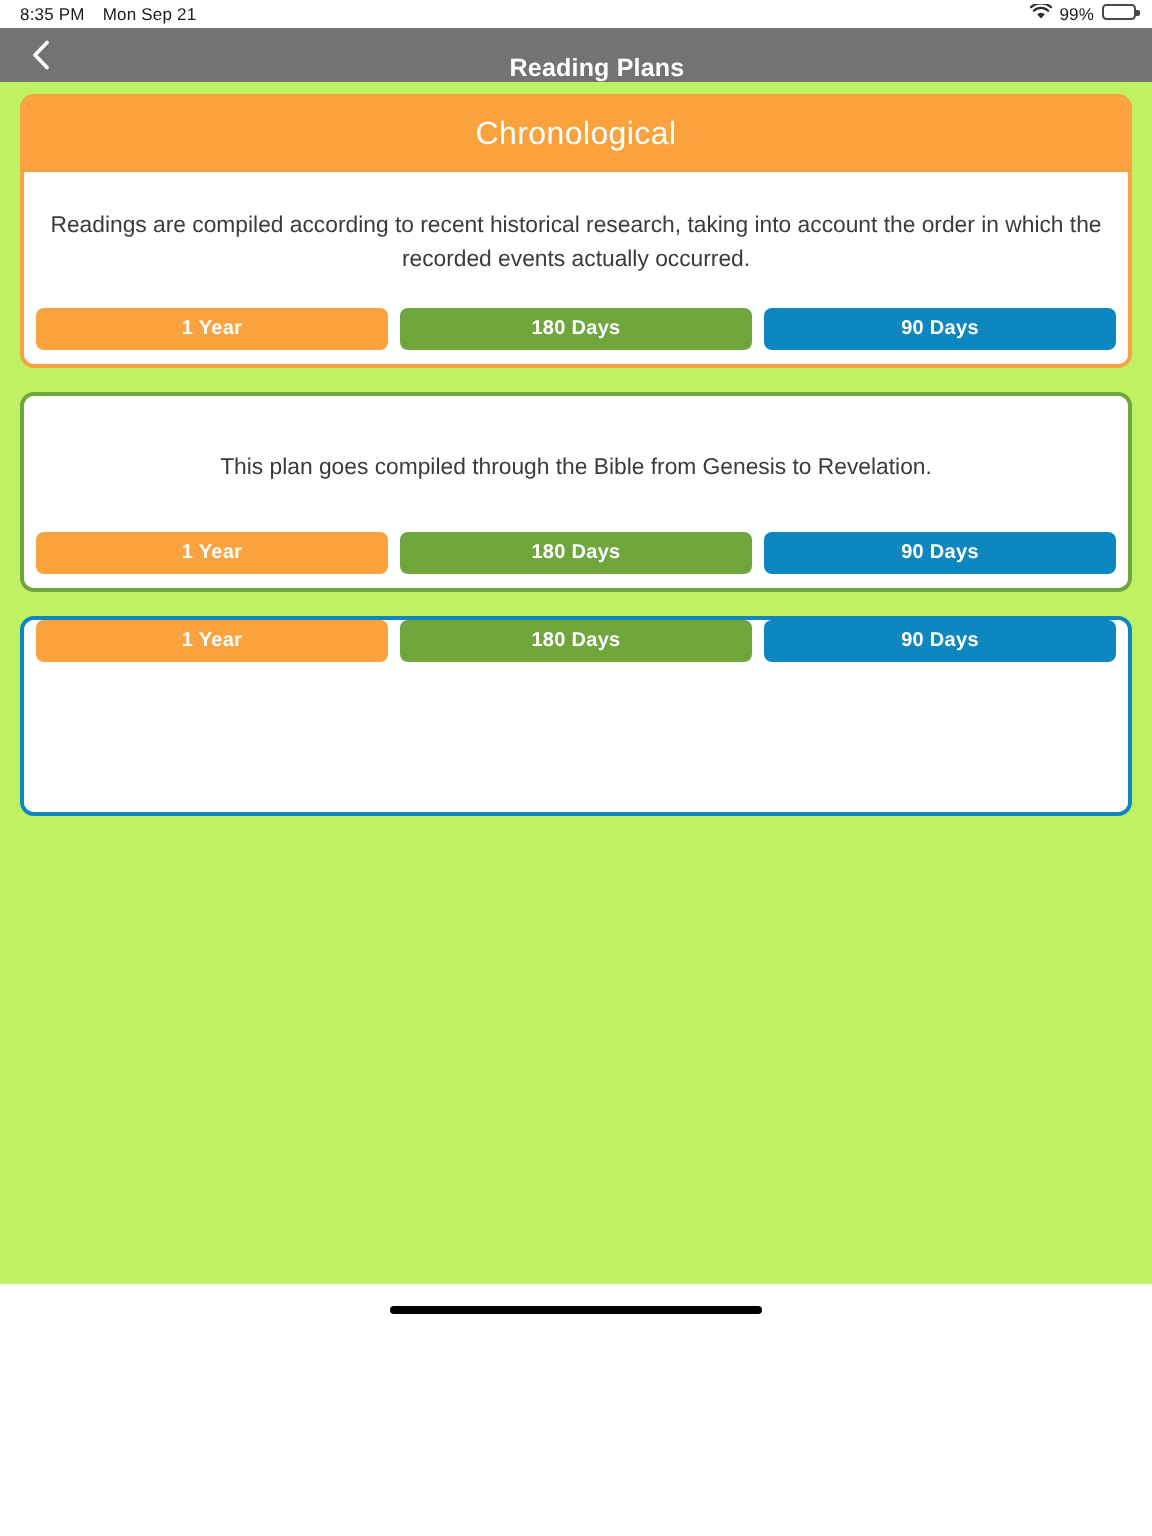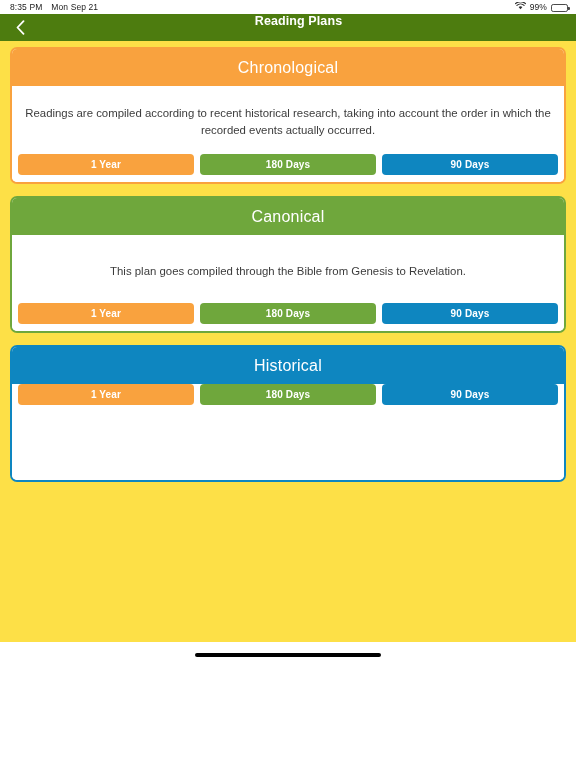--- a/index.html
+++ b/index.html
@@ -39,21 +39,21 @@
   }
   .status-left {
     display: flex;
     align-items: center;
     gap: 9px;
     white-space: nowrap;
   }
   .status-right {
     margin-left: auto;
     display: flex;
-    align-items: flex-end;
+    align-items: flex-start;
     gap: 4px;
     white-space: nowrap;
   }
   .wifi-icon { display: block; }
   .batt {
     position: relative;
     width: 17px;
     height: 8px;
     border: 1px solid #4a4a4a;
     border-radius: 2.2px;
@@ -75,23 +75,23 @@
     width: 99%;
     background: #34c759;
     border-radius: 1px;
   }
 
   
   .nav-bar {
     position: relative;
     height: 27px;
     flex: 0 0 27px;
-    background: #4d7c0f;
-    display: flex;
-    align-items: flex-start;
+    background: #737373;
+    display: flex;
+    align-items: flex-end;
     justify-content: center;
     padding-left: 21px;
   }
   .nav-back {
     position: absolute;
     left: 6px;
     top: 0;
     height: 27px;
     width: 28px;
     display: flex;
@@ -103,21 +103,21 @@
   .nav-title {
     color: #ffffff;
     font-size: 12.5px;
     font-weight: bold;
     letter-spacing: 0.1px;
   }
 
   
   .page {
     flex: 1 1 auto;
-    background: #fde047;
+    background: #bef264;
     padding: 6px 10px 0 10px;
     overflow: hidden;
   }
 
   
   .plan-card {
     border: 2px solid var(--accent);
     border-radius: 7px;
     background: #ffffff;
     overflow: hidden;
@@ -238,37 +238,31 @@
         <div class="plan-desc">Readings are compiled according to recent historical research, taking into account the order in which the recorded events actually occurred.</div>
         <div class="plan-actions">
           <button class="plan-btn" style="background:#f9a23e;">1 Year</button>
           <button class="plan-btn" style="background:#6fa73c;">180 Days</button>
           <button class="plan-btn" style="background:#0e86c0;">90 Days</button>
         </div>
       </div>
     </div>
 
     <div class="plan-card" style="--accent:#6fa73c;">
-      <div class="plan-header">
-        <div class="plan-title">Canonical</div>
-      </div>
       <div class="plan-body">
         <div class="plan-desc">This plan goes compiled through the Bible from Genesis to Revelation.</div>
         <div class="plan-actions">
           <button class="plan-btn" style="background:#f9a23e;">1 Year</button>
           <button class="plan-btn" style="background:#6fa73c;">180 Days</button>
           <button class="plan-btn" style="background:#0e86c0;">90 Days</button>
         </div>
       </div>
     </div>
 
     <div class="plan-card" style="--accent:#0e86c0;">
-      <div class="plan-header">
-        <div class="plan-title">Historical</div>
-      </div>
       <div class="plan-body">
         <div class="plan-actions">
           <button class="plan-btn" style="background:#f9a23e;">1 Year</button>
           <button class="plan-btn" style="background:#6fa73c;">180 Days</button>
           <button class="plan-btn" style="background:#0e86c0;">90 Days</button>
         </div>
       </div>
     </div>
 
   </div>

